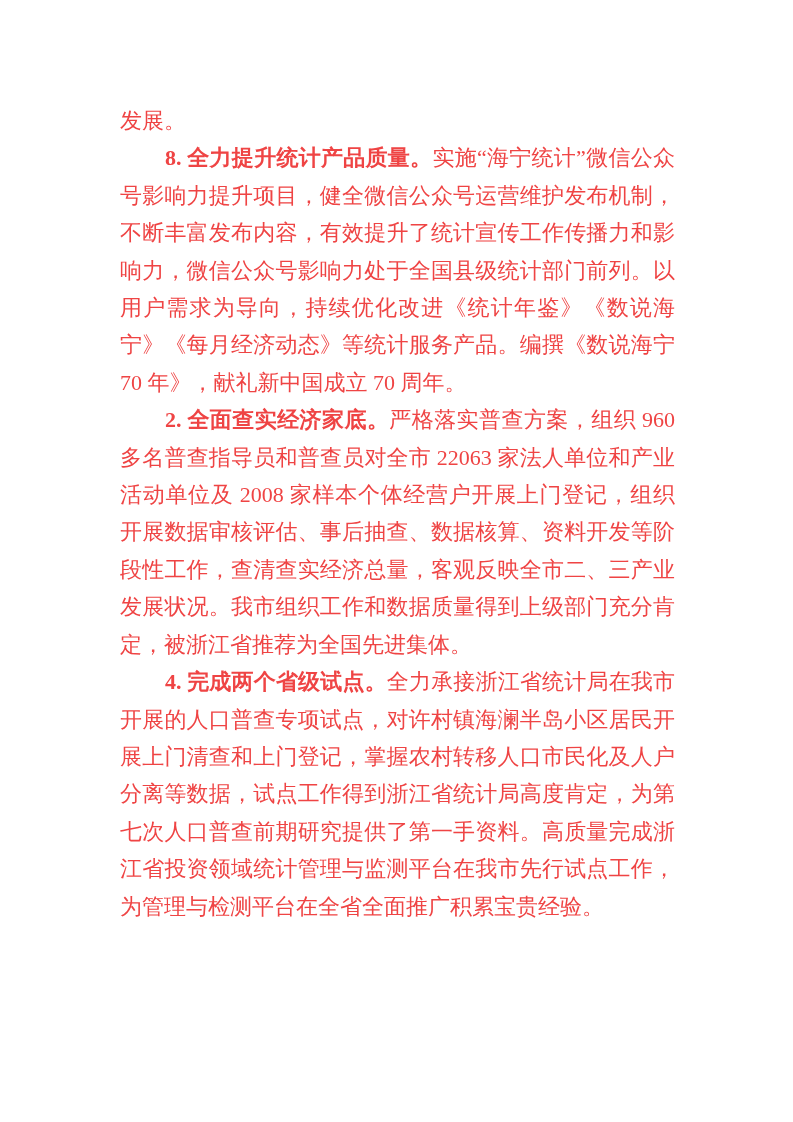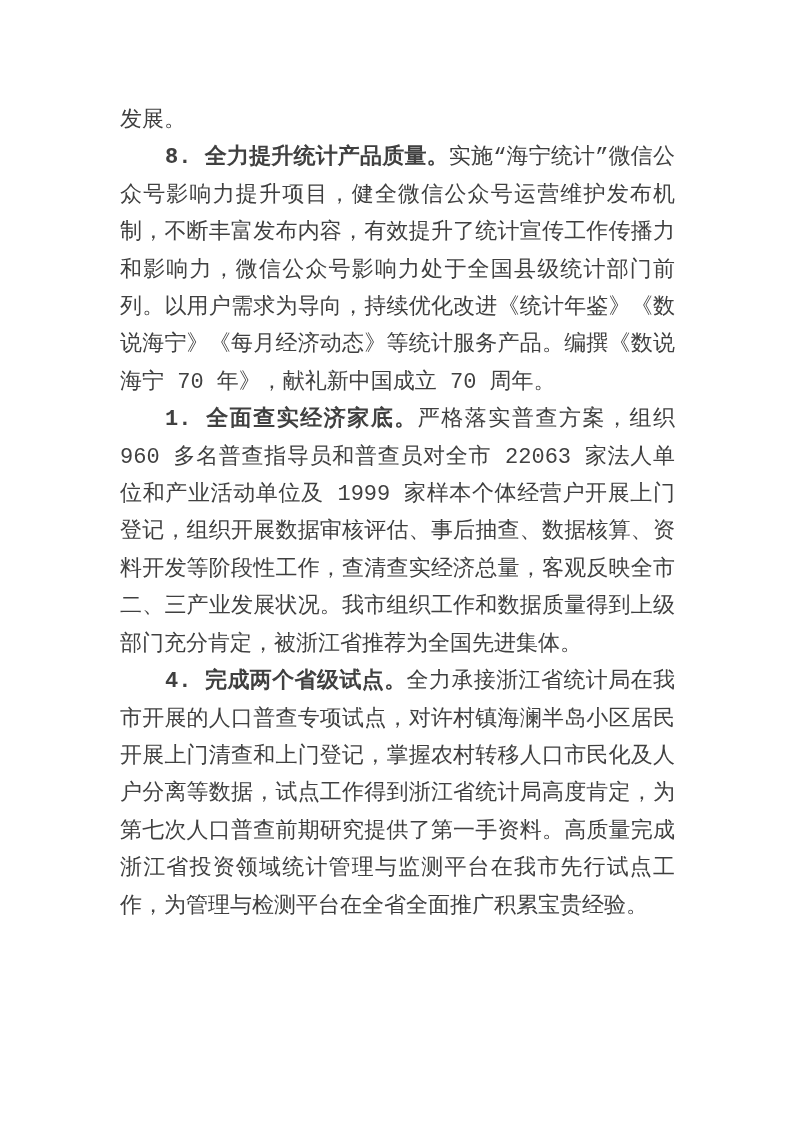--- a/index.html
+++ b/index.html
@@ -6,22 +6,22 @@
     margin: 0;
     padding: 0;
     background: #ffffff;
   }
   .page {
     position: relative;
     width: 786px;
     height: 1122px;
     background: #ffffff;
     overflow: hidden;
-    font-family: Liberation Mono, monospace;
-    color: #404040;
+    font-family: Liberation Serif, serif;
+    color: #ef4444;
   }
   .content {
     position: absolute;
     left: 120px;
     top: 102px;
     width: 555px;
     font-size: 22px;
     line-height: 37.4px;
     text-align: justify;
     text-justify: inter-character;
@@ -44,18 +44,18 @@
 <body>
 
 <div class="page">
   <div class="content">
 
     <p class="para"><span class="run">发展。</span></p>
 
     <p class="para indent"><span class="run bold">8. 全力提升统计产品质量。</span><span class="run">实施“海宁统计”微信公众号影响力提升项目，健全微信公众号运营维护发布机制，不断丰富发布内容，有效提升了统计宣传工作传播力和影响力，微信公众号影响力处于全国县级统计部门前列。以用户需求为导向，持续优化改进《统计年鉴》《数说海宁》《每月经济动态》等统计服务产品。编撰《数说海宁 70 年》，献礼新中国成立 70 周年。</span></p>
 
 
-    <p class="para indent"><span class="run bold">1. 全面查实经济家底。</span><span class="run">严格落实普查方案，组织 960 多名普查指导员和普查员对全市 22063 家法人单位和产业活动单位及 1999 家样本个体经营户开展上门登记，组织开展数据审核评估、事后抽查、数据核算、资料开发等阶段性工作，查清查实经济总量，客观反映全市二、三产业发展状况。我市组织工作和数据质量得到上级部门充分肯定，被浙江省推荐为全国先进集体。</span></p>
+    <p class="para indent"><span class="run bold">2. 全面查实经济家底。</span><span class="run">严格落实普查方案，组织 960 多名普查指导员和普查员对全市 22063 家法人单位和产业活动单位及 2008 家样本个体经营户开展上门登记，组织开展数据审核评估、事后抽查、数据核算、资料开发等阶段性工作，查清查实经济总量，客观反映全市二、三产业发展状况。我市组织工作和数据质量得到上级部门充分肯定，被浙江省推荐为全国先进集体。</span></p>
 
     <p class="para indent"><span class="run bold">4. 完成两个省级试点。</span><span class="run">全力承接浙江省统计局在我市开展的人口普查专项试点，对许村镇海澜半岛小区居民开展上门清查和上门登记，掌握农村转移人口市民化及人户分离等数据，试点工作得到浙江省统计局高度肯定，为第七次人口普查前期研究提供了第一手资料。高质量完成浙江省投资领域统计管理与监测平台在我市先行试点工作，为管理与检测平台在全省全面推广积累宝贵经验。</span></p>
 
   </div>
 </div>
 
 </body></html>

